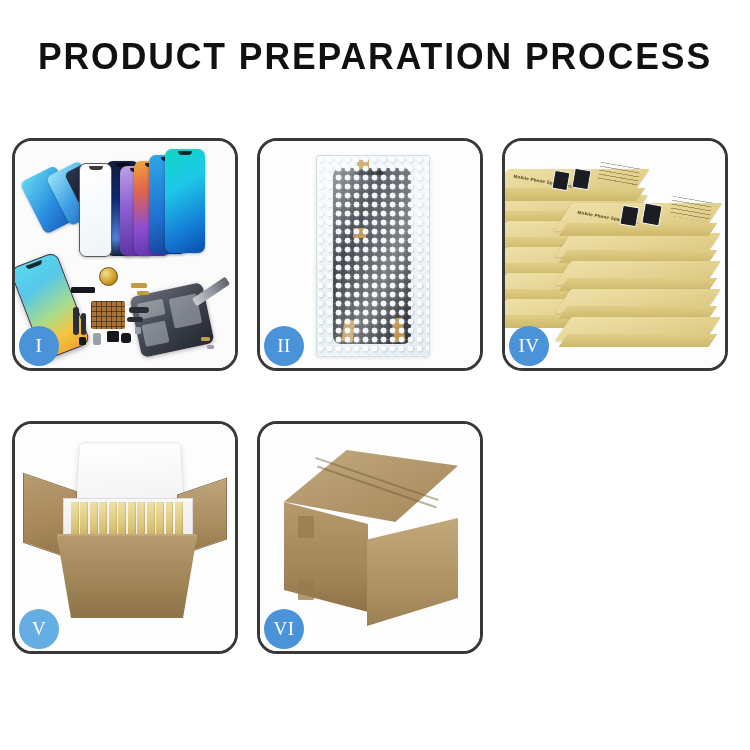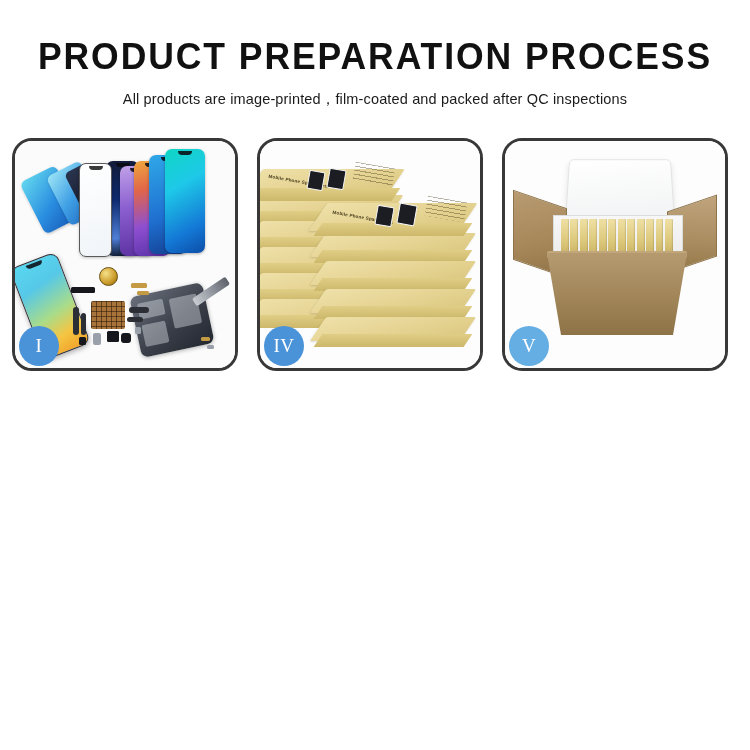--- a/index.html
+++ b/index.html
@@ -229,21 +229,20 @@
   .c6-seam{position:absolute;background:rgba(110,88,52,.45);}
   .c6-tape{position:absolute;background:rgba(150,123,76,.75);border-radius:1px;}
 </style>
 </head>
 <body>
 
 <div class="page">
 
   <div class="header">
     <div class="title">PRODUCT PREPARATION PROCESS</div>
-    <div class="subtitle">All products are image-printed，film-coated and packed after QC inspections</div>
   </div>
 
   <div class="grid">
 
     <div class="panel">
       <div class="panel-clip p1">
 
         <div class="film">
           <div class="film-a"></div>
             <div class="film-b"></div>
@@ -296,20 +295,36 @@
         <div class="part dark" style="left:106px;top:192px;width:10px;height:10px;border-radius:3px;"></div>
         <div class="part dark" style="left:64px;top:196px;width:7px;height:8px;"></div>
         <div class="part silver" style="left:120px;top:186px;width:6px;height:7px;"></div>
         <div class="part gold" style="left:186px;top:196px;width:9px;height:4px;"></div>
         <div class="part silver" style="left:192px;top:204px;width:7px;height:4px;"></div>
         <div class="screwdriver"></div>
       </div>
       <div class="badge">I</div>
     </div>
 
+    <div class="panel">
+      <div class="panel-clip p2">
+        <div class="bag">
+          <div class="screen-inside">
+            <div class="si-top"></div>
+          </div>
+          <div class="tape" style="left:40px;top:4px;width:12px;height:9px;"></div>
+          <div class="tape" style="left:36px;top:72px;width:13px;height:10px;"></div>
+          <div class="tape" style="left:26px;top:164px;width:11px;height:22px;transform:rotate(8deg);"></div>
+          <div class="tape" style="left:76px;top:162px;width:11px;height:24px;transform:rotate(-7deg);"></div>
+          <div class="bubbles"></div>
+          <div class="bag-sheen"></div>
+        </div>
+      </div>
+      <div class="badge">II</div>
+    </div>
 
 
     <div class="panel">
       <div class="panel-clip p4">
         <div class="stack">
 
           <div class="sbox" style="left:-6px;top:54px;width:142px;height:22px;">
             <div class="sbox-top"></div>
               <div class="sbox-side" style="top:16px;"></div>
           </div>
@@ -391,15 +406,29 @@
           <div class="c5-brick"></div>
             <div class="c5-brick"></div>
             <div class="c5-brick"></div>
         </div>
         <div class="c5-rim"></div>
         <div class="c5-body"></div>
       </div>
       <div class="badge light">V</div>
     </div>
 
+    <div class="panel">
+      <div class="panel-clip p6">
+        <div class="c6">
+          <div class="c6-top"></div>
+          <div class="c6-left"></div>
+          <div class="c6-right"></div>
+          <div class="c6-seam" style="left:36px;top:28px;width:130px;height:2px;transform:rotate(19deg);"></div>
+          <div class="c6-seam" style="left:38px;top:36px;width:126px;height:1.5px;transform:rotate(19deg);"></div>
+          <div class="c6-tape" style="left:22px;top:66px;width:16px;height:22px;"></div>
+          <div class="c6-tape" style="left:22px;top:130px;width:16px;height:20px;"></div>
+        </div>
+      </div>
+      <div class="badge">VI</div>
+    </div>
 
   </div>
 </div>
 
 </body></html>

